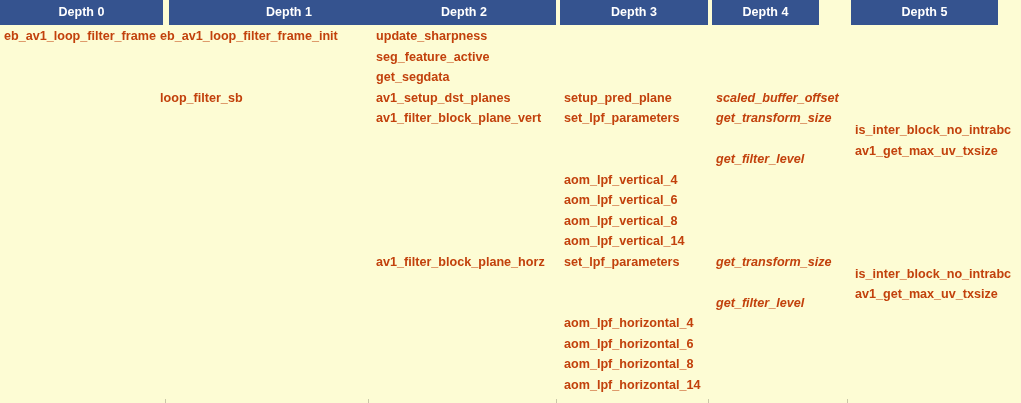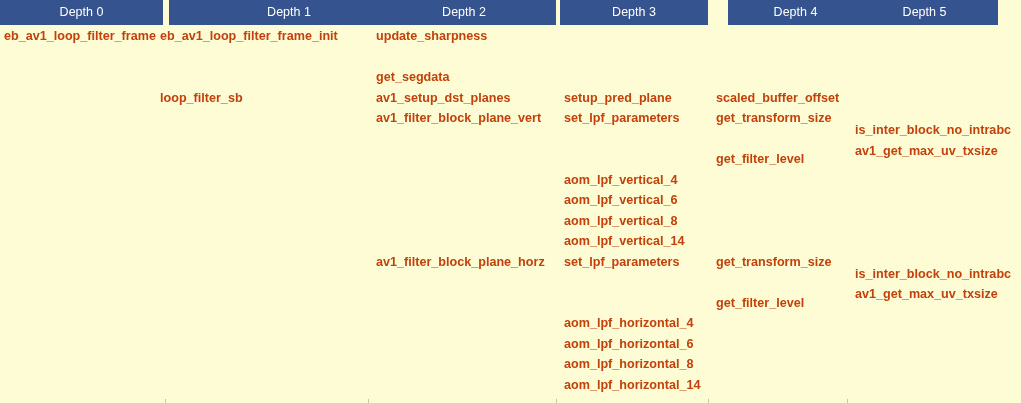--- a/index.html
+++ b/index.html
@@ -26,21 +26,21 @@
     width: 1021px;
     height: 25px;
   }
   .hdr-cell {
     position: absolute;
     top: 0;
     height: 25px;
     background: #35538F;
     color: #FFFFFF;
     font-size: 12.5px;
-    font-weight: normal;
+    font-weight: bold;
     line-height: 25px;
     text-align: center;
     white-space: nowrap;
     overflow: hidden;
   }
 
   
   .body-area {
     position: absolute;
     left: 0;
@@ -77,53 +77,54 @@
 </head>
 <body>
 
 <div id="page">
 
   <div class="header-row">
       <div class="hdr-cell" style="left: 0px; width: 163px;">Depth 0</div>
       <div class="hdr-cell" style="left: 169px; width: 170px; padding-left: 35px;">Depth 1</div>
       <div class="hdr-cell" style="left: 372px; width: 184px;">Depth 2</div>
       <div class="hdr-cell" style="left: 560px; width: 148px;">Depth 3</div>
-      <div class="hdr-cell" style="left: 728px; width: 135px;">Depth 4</div>
+      <div class="hdr-cell" style="left: 712px; width: 107px;">Depth 4</div>
       <div class="hdr-cell" style="left: 851px; width: 147px;">Depth 5</div>
     </div>
 
   <div class="body-area">
       <div class="col" style="left: 0px; width: 163px;">
         <div class="cell" style="top: 1px; padding-left: 4px;">eb_av1_loop_filter_frame</div>
       </div>
       <div class="col" style="left: 156px; width: 199px;">
         <div class="cell" style="top: 1px; padding-left: 4px;">eb_av1_loop_filter_frame_init</div>
         <div class="cell" style="top: 62.5px; padding-left: 4px;">loop_filter_sb</div>
       </div>
       <div class="col" style="left: 372px; width: 184px;">
         <div class="cell" style="top: 1px; padding-left: 4px;">update_sharpness</div>
+        <div class="cell" style="top: 21.5px; padding-left: 4px;">seg_feature_active</div>
         <div class="cell" style="top: 42px; padding-left: 4px;">get_segdata</div>
         <div class="cell" style="top: 62.5px; padding-left: 4px;">av1_setup_dst_planes</div>
         <div class="cell" style="top: 83px; padding-left: 4px;">av1_filter_block_plane_vert</div>
         <div class="cell" style="top: 226.5px; padding-left: 4px;">av1_filter_block_plane_horz</div>
       </div>
       <div class="col" style="left: 560px; width: 148px;">
         <div class="cell" style="top: 62.5px; padding-left: 4px;">setup_pred_plane</div>
         <div class="cell" style="top: 83px; padding-left: 4px;">set_lpf_parameters</div>
         <div class="cell" style="top: 144.5px; padding-left: 4px;">aom_lpf_vertical_4</div>
         <div class="cell" style="top: 165px; padding-left: 4px;">aom_lpf_vertical_6</div>
         <div class="cell" style="top: 185.5px; padding-left: 4px;">aom_lpf_vertical_8</div>
         <div class="cell" style="top: 206px; padding-left: 4px;">aom_lpf_vertical_14</div>
         <div class="cell" style="top: 226.5px; padding-left: 4px;">set_lpf_parameters</div>
         <div class="cell" style="top: 288px; padding-left: 4px;">aom_lpf_horizontal_4</div>
         <div class="cell" style="top: 308.5px; padding-left: 4px;">aom_lpf_horizontal_6</div>
         <div class="cell" style="top: 329px; padding-left: 4px;">aom_lpf_horizontal_8</div>
         <div class="cell" style="top: 349.5px; padding-left: 4px;">aom_lpf_horizontal_14</div>
       </div>
-      <div class="col" style="left: 712px; width: 135px;">
+      <div class="col" style="left: 712px; width: 135px; font-style: italic;">
         <div class="cell" style="top: 62.5px; padding-left: 4px;">scaled_buffer_offset</div>
         <div class="cell" style="top: 83px; padding-left: 4px;">get_transform_size</div>
         <div class="cell" style="top: 124px; padding-left: 4px;">get_filter_level</div>
         <div class="cell" style="top: 226.5px; padding-left: 4px;">get_transform_size</div>
         <div class="cell" style="top: 267.5px; padding-left: 4px;">get_filter_level</div>
       </div>
       <div class="col" style="left: 851px; width: 170px; margin-top: 12px;">
         <div class="cell" style="top: 83px; padding-left: 4px;">is_inter_block_no_intrabc</div>
         <div class="cell" style="top: 103.5px; padding-left: 4px;">av1_get_max_uv_txsize</div>
         <div class="cell" style="top: 226.5px; padding-left: 4px;">is_inter_block_no_intrabc</div>

